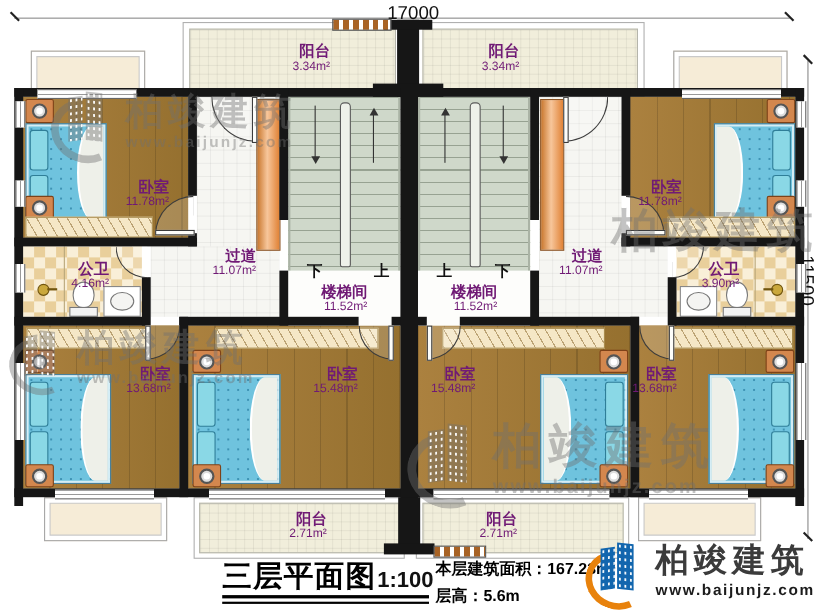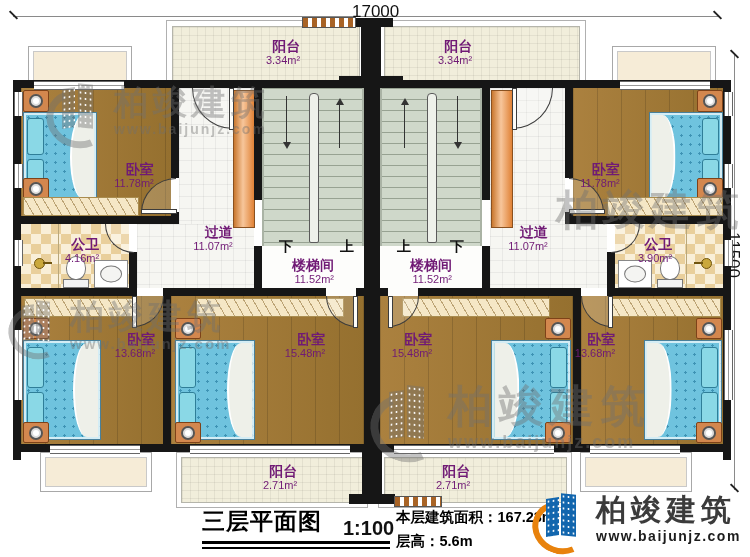--- a/index.html
+++ b/index.html
@@ -98,21 +98,21 @@
   .bjlogo{position:relative;display:inline-block}
   .bjlogo .swoosh{position:absolute;border-style:solid;border-color:transparent transparent currentColor currentColor;
     border-radius:50%;transform:rotate(20deg)}
   .bjlogo .tower{position:absolute;background:currentColor;
     background-image:radial-gradient(circle,rgba(255,255,255,.95) 1px,transparent 1.2px);background-size:5px 6px}
   .footer-logo{position:absolute;z-index:35;display:flex;align-items:center;gap:10px}
   .footer-logo .col{display:flex;flex-direction:column;line-height:1}
   .fl-brand{font-size:30px;font-weight:bold;color:#3b3b3b;letter-spacing:5px}
   .fl-url{font-size:14px;font-weight:bold;color:#1c1c1c;letter-spacing:1.5px;margin-top:4px}
   
-  .tb-title{position:absolute;font-size:23px;font-weight:bold;color:#000;letter-spacing:1px;z-index:35}
+  .tb-title{position:absolute;font-size:27px;font-weight:bold;color:#000;letter-spacing:1px;z-index:35}
   .tb-scale{position:absolute;font-size:20px;font-weight:bold;color:#111;z-index:35}
   .tb-underline{position:absolute;border-top:3px solid #000;border-bottom:2px solid #000;height:3px;z-index:35}
   .tb-line{position:absolute;font-size:14.5px;font-weight:bold;color:#000;z-index:35;white-space:nowrap}
 </style>
 </head>
 <body>
 
 <div class="plan">
 
   <div class="dimline" style="left:13px;top:16px;width:705px;height:1px"></div>

